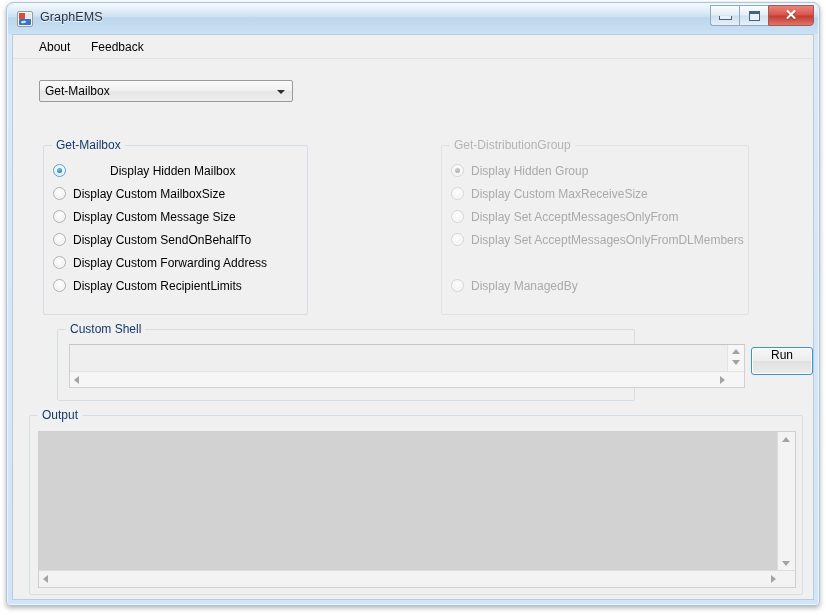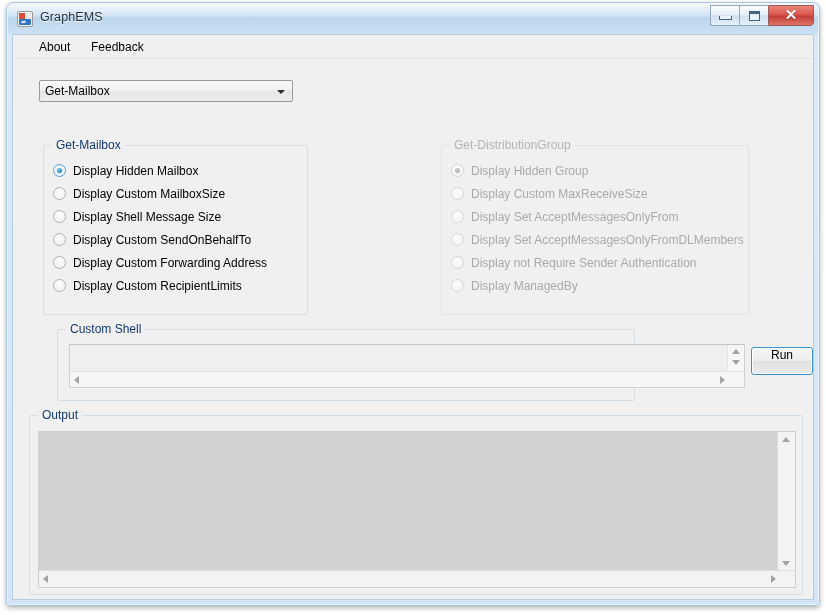--- a/index.html
+++ b/index.html
@@ -382,31 +382,31 @@
     </div>
 
     <div id="combo">
       <span class="cb-text">Get-Mailbox</span>
       <span class="cb-arrow"></span>
     </div>
 
     <div class="groupbox" id="gb-mailbox">
       <span class="gb-title">Get-Mailbox</span>
 
-      <div class="radio-row" style="top:16px;">
+      <div class="radio-row" style="top:16px;gap:37px;">
         <span class="radio checked"></span>
         <span class="radio-label">Display Hidden Mailbox</span>
       </div>
       <div class="radio-row" style="top:39px;">
         <span class="radio"></span>
         <span class="radio-label">Display Custom MailboxSize</span>
       </div>
       <div class="radio-row" style="top:62px;">
         <span class="radio"></span>
-        <span class="radio-label">Display Shell Message Size</span>
+        <span class="radio-label">Display Custom Message Size</span>
       </div>
       <div class="radio-row" style="top:85px;">
         <span class="radio"></span>
         <span class="radio-label">Display Custom SendOnBehalfTo</span>
       </div>
       <div class="radio-row" style="top:108px;">
         <span class="radio"></span>
         <span class="radio-label">Display Custom Forwarding Address</span>
       </div>
       <div class="radio-row" style="top:131px;">
@@ -426,24 +426,20 @@
         <span class="radio dis"></span>
         <span class="radio-label dis-text">Display Custom MaxReceiveSize</span>
       </div>
       <div class="radio-row" style="top:62px;">
         <span class="radio dis"></span>
         <span class="radio-label dis-text">Display Set AcceptMessagesOnlyFrom</span>
       </div>
       <div class="radio-row" style="top:85px;">
         <span class="radio dis"></span>
         <span class="radio-label dis-text">Display Set AcceptMessagesOnlyFromDLMembers</span>
-      </div>
-      <div class="radio-row" style="top:108px;">
-        <span class="radio dis"></span>
-        <span class="radio-label dis-text">Display not Require Sender Authentication</span>
       </div>
       <div class="radio-row" style="top:131px;">
         <span class="radio dis"></span>
         <span class="radio-label dis-text">Display ManagedBy</span>
       </div>
     </div>
 
     <div class="groupbox" id="gb-shell">
       <span class="gb-title">Custom Shell</span>
 

